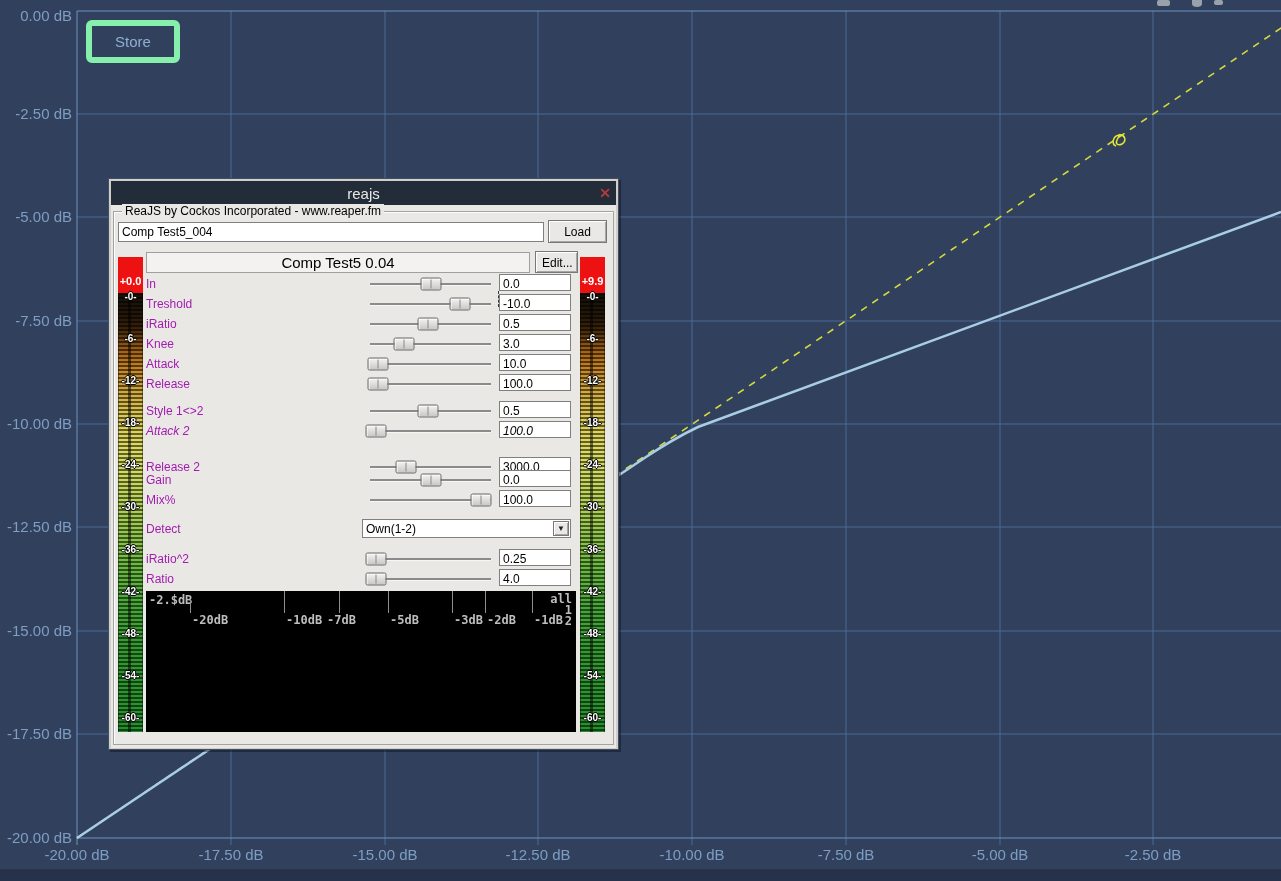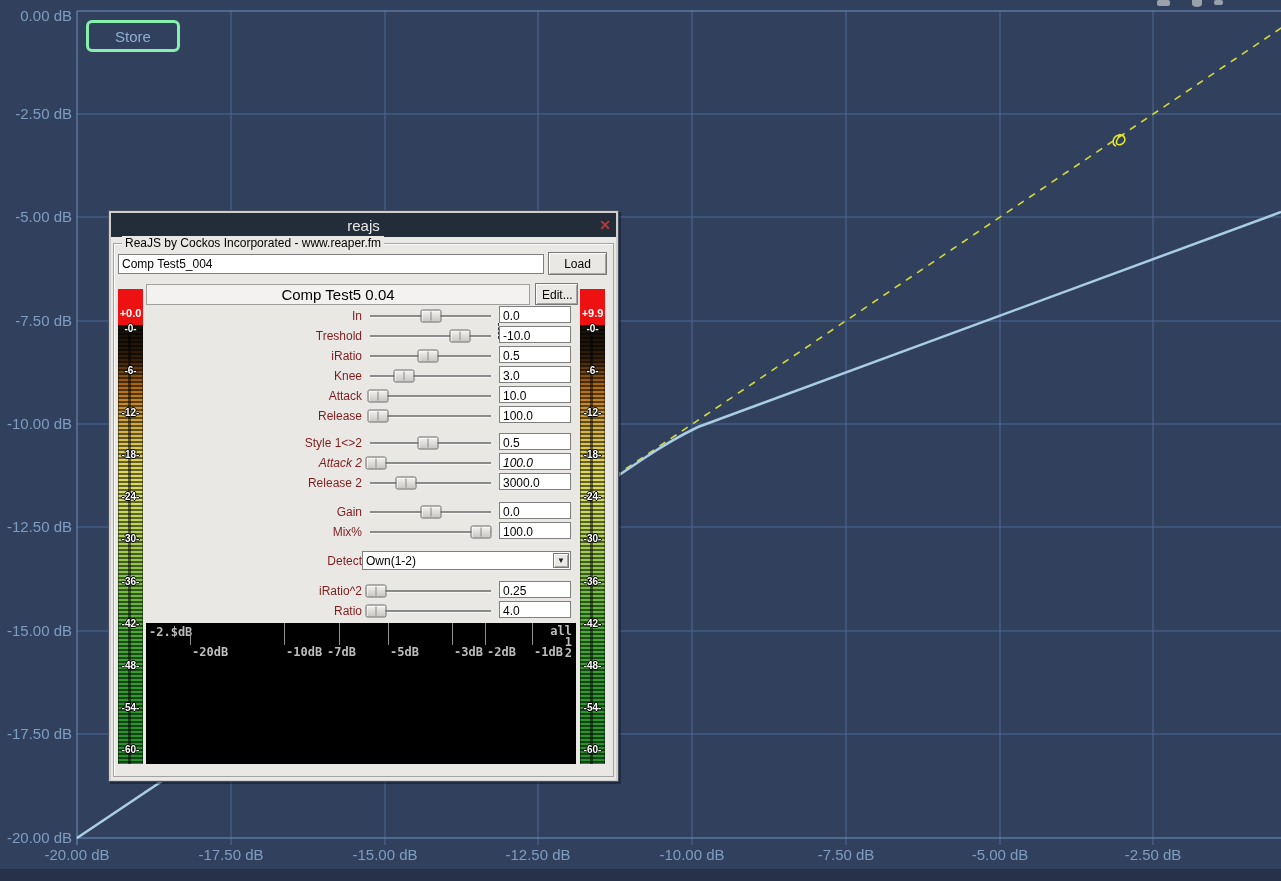--- a/index.html
+++ b/index.html
@@ -11,34 +11,33 @@
   
   .axis-label-y{
     position:absolute;width:70px;text-align:right;
     color:#7e9dc2;font-size:15px;line-height:16px;
   }
   .axis-label-x{
     position:absolute;width:130px;text-align:center;
     color:#7e9dc2;font-size:15px;line-height:16px;
   }
   .store-btn{
-    position:absolute;left:86px;top:20px;width:94px;height:32px;
-    border:3px solid #86efac;border-radius:6px;
+    position:absolute;left:86px;top:20px;width:94px;height:43px;
+    border:6px solid #86efac;border-radius:6px;
     color:#8fafd1;font-size:15px;line-height:25px;text-align:center;
     box-sizing:border-box;cursor:default;
   }
   .bottom-strip{position:absolute;left:0;top:869px;width:1281px;height:12px;background:#273149;}
   svg{position:absolute;left:0;top:0;}
   
   .fx-window{
     position:absolute;left:108px;top:178px;width:511px;height:572px;
     background:#cfcecb;border:1px solid #454f5e;box-sizing:border-box;
     box-shadow:2px 2px 0 rgba(10,16,28,.45);
     padding:2px;
-    margin-top:32px;
   }
   .titlebar{
     height:24px;background:#232d3a;display:flex;align-items:center;
     color:#e8e8e8;font-size:15px;
   }
   .titlebar .ttl{flex:1;text-align:center;}
   .titlebar .close{width:22px;text-align:center;color:#b23a3a;font-weight:bold;font-size:14px;cursor:default;}
   .fx-body{position:relative;height:543px;background:#e9e8e5;}
   .groupbox{
     position:absolute;left:2px;right:2px;top:6px;bottom:3px;
@@ -83,22 +82,22 @@
         #b8d456 47%, #94c84c 54%, #6cba40 62%, #47a838 71%, #339a30 81%, #25902c 100%);
   }
   .meter-mark{
     position:absolute;left:0;width:100%;text-align:center;
     color:#fff;font-size:10px;font-weight:bold;
     text-shadow:-1px 0 0 #000,1px 0 0 #000,0 -1px 0 #000,0 1px 0 #000;
   }
   
   .prow{position:absolute;left:35px;width:432px;height:18px;}
   .prow .plabel{
-    position:absolute;left:0;top:2px;width:216px;text-align:right;
-    font-size:12px;color:#7f1d1d;white-space:nowrap;
+    position:absolute;left:0;top:2px;width:216px;text-align:left;
+    font-size:12px;color:#a21caf;white-space:nowrap;
   }
   .prow .track{position:absolute;left:224px;top:8px;width:121px;height:2px;background:#8b8b8b;box-shadow:0 1px 0 #f6f6f4;}
   .thumb{
     position:absolute;top:1px;width:19px;height:11px;transform:translate(-50%,-50%);
     background:linear-gradient(180deg,#f4f3f1,#c8c7c4);
     border:1px solid #6b6b6b;border-radius:2px;box-shadow:inset 1px 1px 0 #fff;
   }
   .thumb::after{content:"";position:absolute;left:9px;top:1px;bottom:1px;width:1px;background:#8a8a8a;}
   .end-tick{
     position:absolute;left:352px;top:-4px;height:16px;width:0;
@@ -290,21 +289,21 @@
         </div>
       <div class="field pfield">0.5</div>
     </div>
     <div class="prow" style="top:217px;font-style:italic;">
       <span class="plabel">Attack 2</span>
       <div class="track">
           <div class="thumb" style="left: 5%;"></div>
         </div>
       <div class="field pfield">100.0</div>
     </div>
-    <div class="prow" style="top:237px;">
+    <div class="prow" style="top:253px;">
       <span class="plabel">Release 2</span>
       <div class="track">
           <div class="thumb" style="left: 30%;"></div>
         </div>
       <div class="field pfield">3000.0</div>
     </div>
     <div class="prow" style="top:266px;">
       <span class="plabel">Gain</span>
       <div class="track">
           <div class="thumb" style="left: 50%;"></div>

